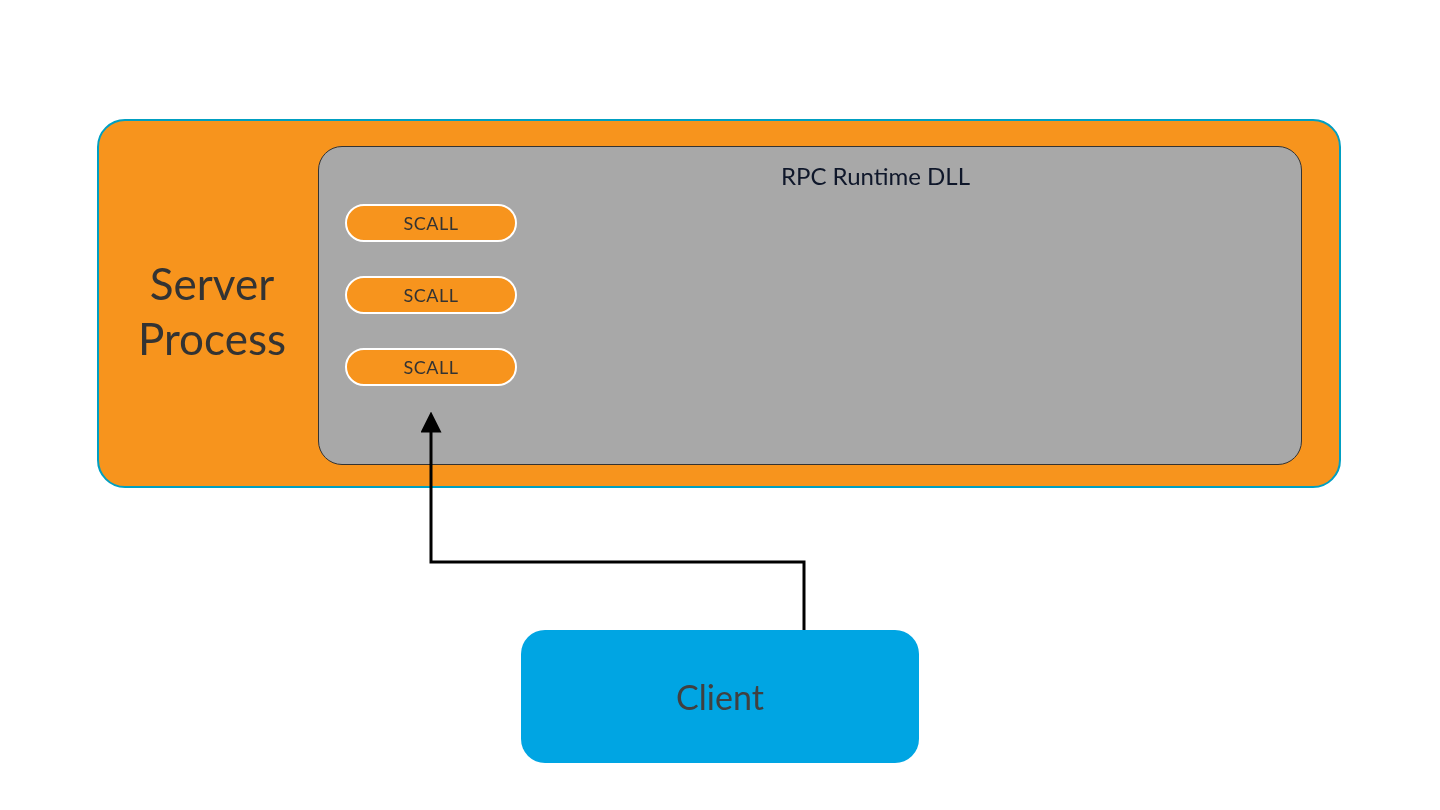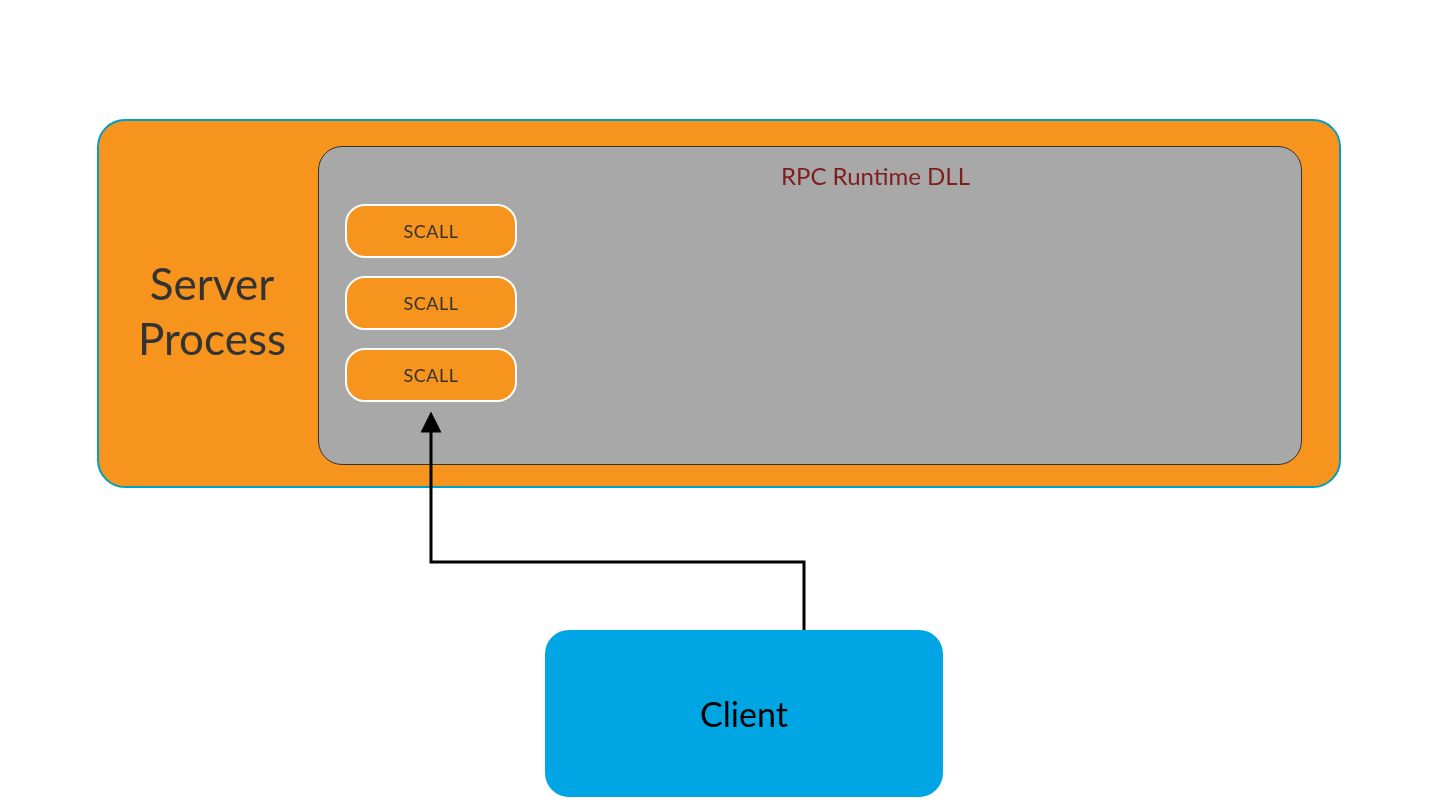--- a/index.html
+++ b/index.html
@@ -53,58 +53,58 @@
     border-radius: 24px;
     box-sizing: border-box;
   }
   .rpc-label {
     position: absolute;
     left: 318px;
     top: 161px;
     width: 1115px;
     text-align: center;
     font-size: 24px;
-    color: #7f1d1d;
+    color: #0f172a;
   }
 
   
   .scall {
     position: absolute;
     left: 345px;
     width: 172px;
-    height: 54px;
+    height: 38px;
     background: #f7941d;
     border: 2px solid #ffffff;
     border-radius: 20px;
     box-sizing: border-box;
     display: flex;
     align-items: center;
     justify-content: center;
     font-size: 18px;
     letter-spacing: 0.5px;
     color: #333333;
   }
   .scall-1 { top: 204px; }
   .scall-2 { top: 276px; }
   .scall-3 { top: 348px; }
 
   
   .client-box {
     position: absolute;
-    left: 545px;
+    left: 521px;
     top: 630px;
     width: 398px;
-    height: 167px;
+    height: 133px;
     background: #00a5e3;
     border-radius: 24px;
     display: flex;
     align-items: center;
     justify-content: center;
     font-size: 34px;
-    color: #000000;
+    color: #404040;
   }
 
   
   svg.arrow {
     position: absolute;
     left: 0;
     top: 0;
     width: 1440px;
     height: 810px;
     pointer-events: none;

